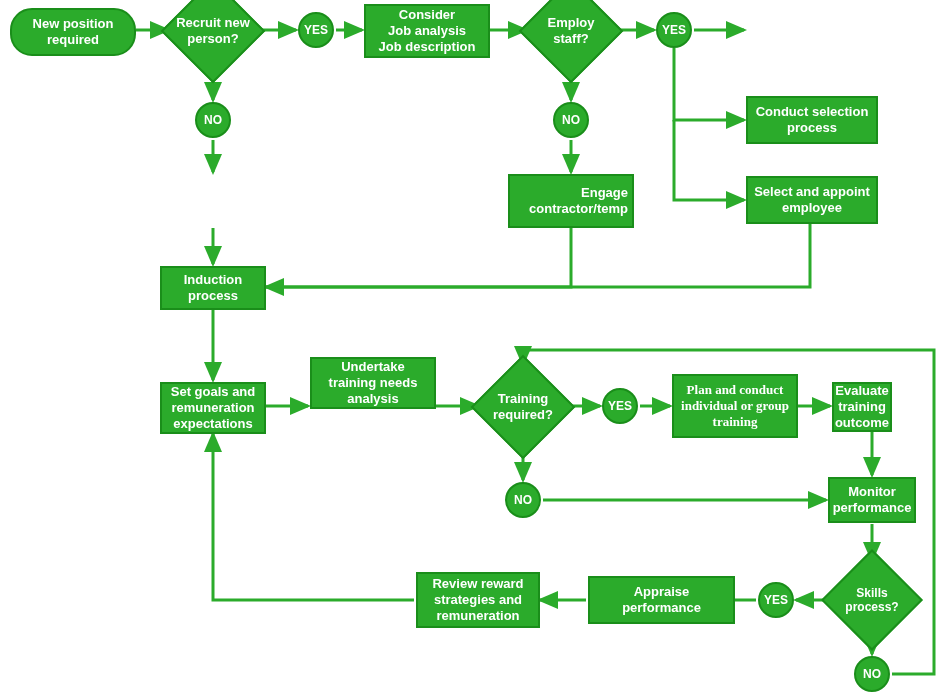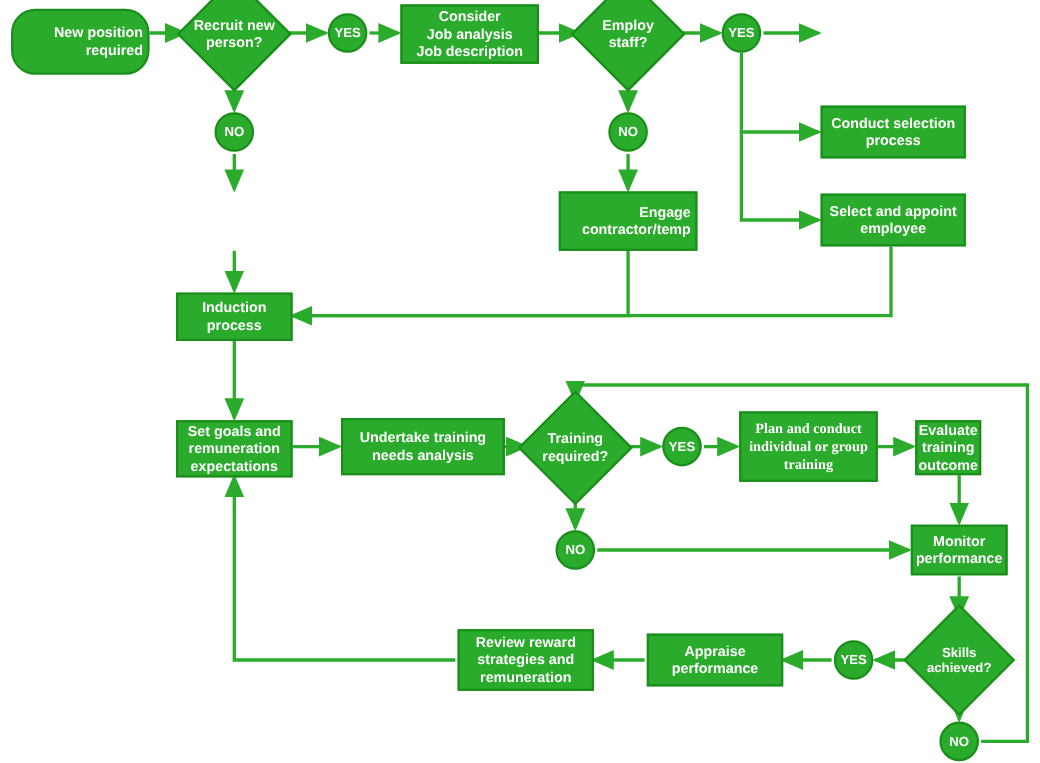--- a/index.html
+++ b/index.html
@@ -77,21 +77,21 @@
     <line x1="586" y1="600" x2="540" y2="600" marker-end="url(#ah)"></line>
 
     <path d="M414 600 L213 600 L213 434" marker-end="url(#ah)"></path>
 
     <line x1="872" y1="640" x2="872" y2="654" marker-end="url(#ah)"></line>
 
     <path d="M892 674 L934 674 L934 350 L523 350 L523 364" marker-end="url(#ah)"></path>
   </g>
 </svg>
 
-<div class="node pill" style="left:10px;top:8px;width:126px;height:60px;text-align:right;">New position required</div>
+<div class="node pill" style="left:10px;top:8px;width:126px;height:48px;">New position required</div>
 
 <div class="node diamond" style="left:172px;top:-10px;width:82px;height:82px;">
   <div class="diamond-inner"></div>
   <div class="diamond-label">Recruit new person?</div>
 </div>
 
 <div class="node circle" style="left:298px;top:12px;">YES</div>
 
 <div class="node rect" style="left:364px;top:4px;width:126px;height:54px;white-space:pre-line;">Consider
 Job analysis
@@ -109,40 +109,40 @@
 
 <div class="node circle" style="left:195px;top:102px;">NO</div>
 <div class="node circle" style="left:553px;top:102px;">NO</div>
 
 <div class="node rect" style="left:508px;top:174px;width:126px;height:54px;text-align:right;">Engage contractor/temp</div>
 <div class="node rect" style="left:746px;top:176px;width:132px;height:48px;">Select and appoint employee</div>
 
 <div class="node rect" style="left:160px;top:266px;width:106px;height:44px;">Induction process</div>
 
 <div class="node rect" style="left:160px;top:382px;width:106px;height:52px;">Set goals and remuneration expectations</div>
-<div class="node rect" style="left:310px;top:380px;width:149px;height:52px;">Undertake training needs analysis</div>
+<div class="node rect" style="left:310px;top:357px;width:126px;height:52px;">Undertake training needs analysis</div>
 
 <div class="node diamond" style="left:482px;top:366px;width:82px;height:82px;">
   <div class="diamond-inner"></div>
   <div class="diamond-label">Training required?</div>
 </div>
 
 <div class="node circle" style="left:602px;top:388px;">YES</div>
 
 <div class="node rect" style="left:672px;top:374px;width:126px;height:64px;font-family:Liberation Serif, serif;">Plan and conduct individual or group training</div>
 <div class="node rect" style="left:832px;top:382px;width:60px;height:50px;">Evaluate training outcome</div>
 
 <div class="node circle" style="left:505px;top:482px;">NO</div>
 
 <div class="node rect" style="left:828px;top:477px;width:88px;height:46px;">Monitor performance</div>
 
 <div class="node diamond" style="left:832px;top:560px;width:80px;height:80px;">
   <div class="diamond-inner"></div>
-  <div class="diamond-label" style="font-size:12px;">Skills achieved?</div>
+  <div class="diamond-label" style="font-size:12px;">Skills process?</div>
 </div>
 
 <div class="node circle" style="left:758px;top:582px;">YES</div>
 <div class="node circle" style="left:854px;top:656px;">NO</div>
 
-<div class="node rect" style="left:588px;top:576px;width:124px;height:48px;">Appraise performance</div>
+<div class="node rect" style="left:588px;top:576px;width:147px;height:48px;">Appraise performance</div>
 <div class="node rect" style="left:416px;top:572px;width:124px;height:56px;">Review reward strategies and remuneration</div>
 
 </div>
 
 </body></html>

